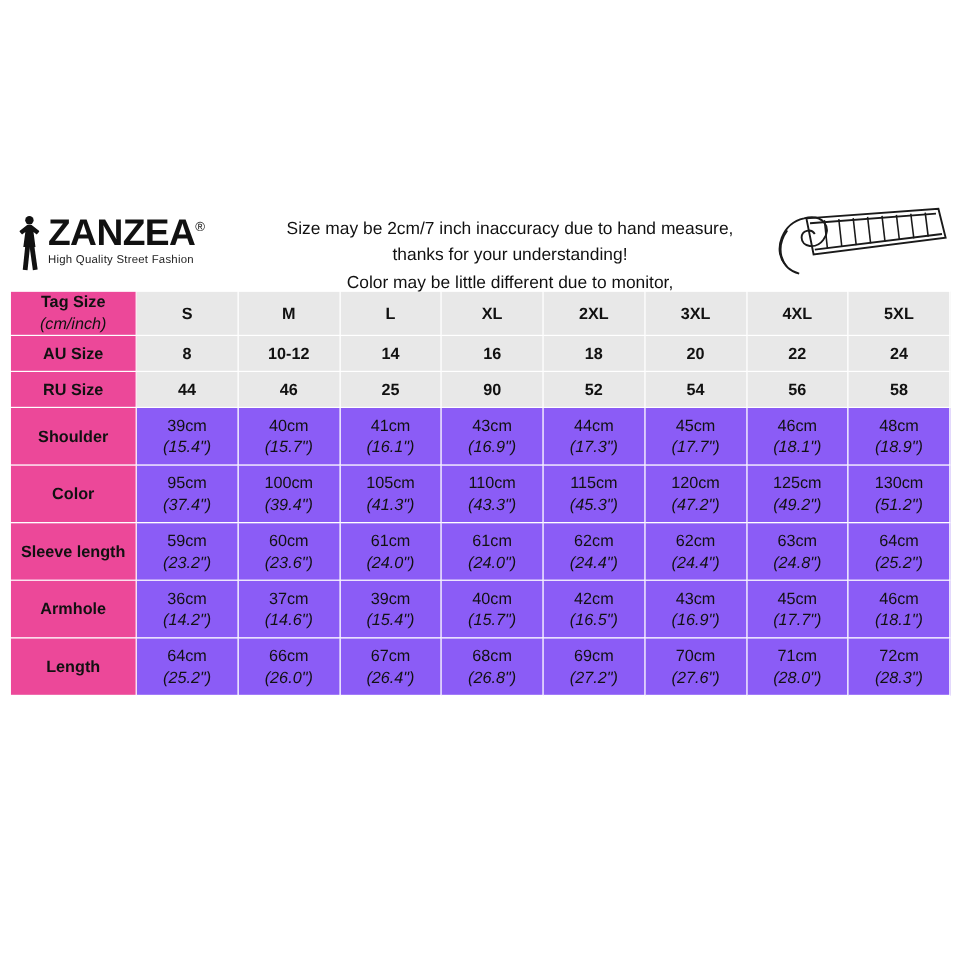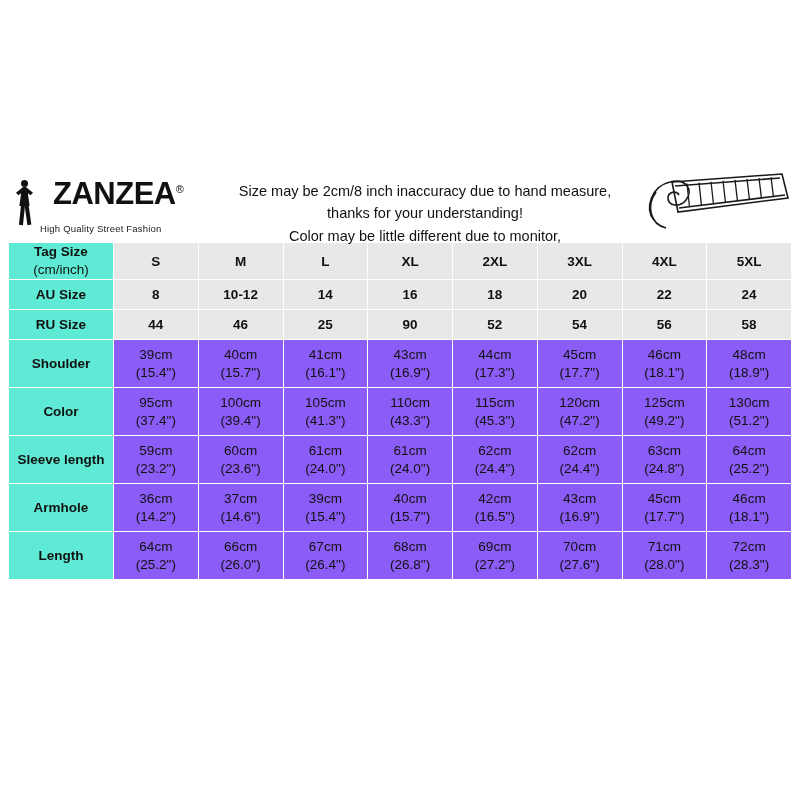--- a/index.html
+++ b/index.html
@@ -73,32 +73,31 @@
     background: #111;
     transform: rotate(-8deg);
   }
   .brand-text { line-height: 1; }
   .brand-name {
     font-size: 31px;
     font-weight: bold;
     letter-spacing: -0.5px;
     color: #111;
     font-family: "Liberation Sans", sans-serif;
-    margin-left: 13px;
   }
   .brand-name sup {
     font-size: 11px;
     vertical-align: super;
     font-weight: normal;
   }
   .brand-tag {
     font-size: 9.5px;
     color: #222;
     letter-spacing: 0.2px;
-    margin-top: 15px;
+    margin-top: 3px;
     font-family: "Liberation Sans", sans-serif;
   }
   .notice {
     flex: 1;
     text-align: center;
     padding-top: 12px;
     font-size: 14.5px;
     color: #111;
     line-height: 1.55;
   }
@@ -114,33 +113,33 @@
   }
   table.size-table td, table.size-table th {
     border: 1px solid #ffffff;
     text-align: center;
     vertical-align: middle;
     font-size: 13.5px;
     color: #111;
     padding: 0;
   }
   .row-head {
-    background: #5eead4;
+    background: #ec4899;
     font-weight: bold;
     font-size: 13.5px;
     width: 104px;
     text-align: center;
     line-height: 1.25;
   }
   .cell-grey { background: #e8e8e8; font-weight: bold; }
   .cell-white { background: #8b5cf6; }
   tr.h-small td { height: 29px; }
   tr.h-big td { height: 47px; }
   .two-line { line-height: 1.35; }
-  .two-line .sub { display: block; font-weight: normal; }
+  .two-line .sub { display: block; font-weight: normal; font-style: italic; }
 </style>
 </head>
 <body>
 
 <div id="page">
   <div class="chart-wrap">
 
     <div class="header-band">
 
       <div class="brand">
@@ -150,21 +149,21 @@
           <div class="leg1"></div>
           <div class="leg2"></div>
         </div>
         <div class="brand-text">
           <div class="brand-name"><span>ZANZEA</span><sup>®</sup></div>
           <div class="brand-tag">High Quality Street Fashion</div>
         </div>
       </div>
 
       <div class="notice">
-        <div>Size may be 2cm/8 inch inaccuracy due to hand measure,</div>
+        <div>Size may be 2cm/7 inch inaccuracy due to hand measure,</div>
         <div>thanks for your understanding!</div>
         <div>Color may be little different due to monitor,</div>
       </div>
 
       <div class="tape">
         <svg width="150" height="74" viewBox="0 0 150 74" aria-hidden="true">
           <g fill="none" stroke="#1a1a1a" stroke-width="1.6">
             <path d="M12 52 C2 40, 10 18, 28 14 C44 10, 52 22, 44 32 C38 40, 26 38, 26 30 C26 24, 34 22, 37 27"></path>
             <path d="M24 60 C8 56, 4 38, 14 24"></path>
             <path d="M30 14 L140 6 L146 30 L36 44 Z"></path>

